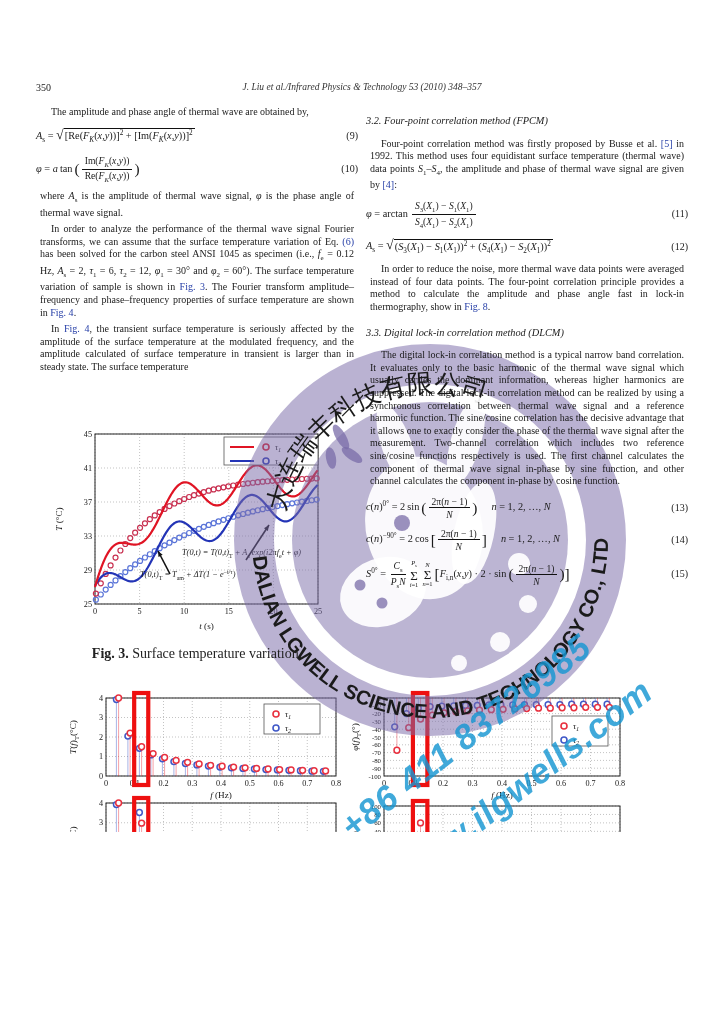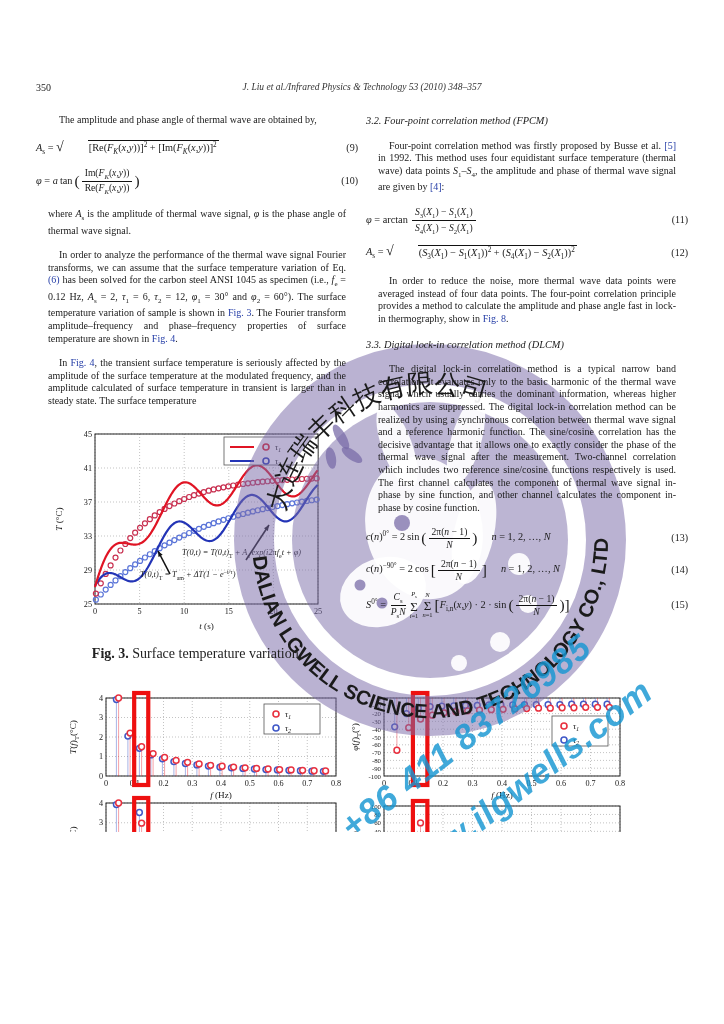--- a/index.html
+++ b/index.html
@@ -6,33 +6,33 @@
   .page{position:relative;width:724px;height:832px;background:#fff;overflow:hidden;
         font-family:"Liberation Serif","DejaVu Serif",serif;color:#1a1a1a;}
   
   .pagenum{position:absolute;left:36px;top:82px;font-size:10px;z-index:3;}
   .runhead{position:absolute;left:0;top:82px;width:724px;text-align:center;font-style:italic;
            font-size:9.5px;color:#333;z-index:3;}
   
   .col{position:absolute;width:322px;font-size:10px;line-height:12.6px;text-align:justify;z-index:3;}
   .col-l{left:36px;top:102px;}
   .col-r{left:366px;top:102px;}
-  .col p{margin:12px;}
+  .col p{margin:4px;}
   .col p.ind{text-indent:11px;}
   .lnk{color:#2840a8;}
   .shead{font-style:italic;font-size:10.3px;margin:13px 0 10px 0 !important;text-align:left;}
   
   .eq{display:flex;justify-content:space-between;align-items:center;margin:8px 0 6px 0;font-size:10.3px;}
   .eq .eqn{font-size:10px;}
   .frac{display:inline-flex;flex-direction:column;text-align:center;vertical-align:middle;
         margin:0 2px;line-height:1.15;font-size:9.6px;}
   .fr-t{border-bottom:0.8px solid #111;padding:0 3px 0.5px 3px;}
   .fr-b{padding-top:0.5px;}
   .rad{font-size:14px;}
-  .ov{border-top:0.9px solid #111;padding:1px 2px 0 1px;margin-left:24px;}
+  .ov{border-top:0.9px solid #111;padding:1px 2px 0 1px;}
   .big{font-size:150%;font-weight:400;vertical-align:middle;}
   .gap{display:inline-block;width:14px;}
   .ssum{display:inline-flex;flex-direction:column;align-items:center;line-height:1;
         vertical-align:middle;margin:0 2px;}
   .slim{font-size:6.5px;}
   .sig{font-size:13px;}
   sup,sub{font-size:70%;}
   
   .figbox{position:absolute;z-index:1;}
   .figcap{position:absolute;font-size:14px;text-align:center;z-index:3;color:#222;}

